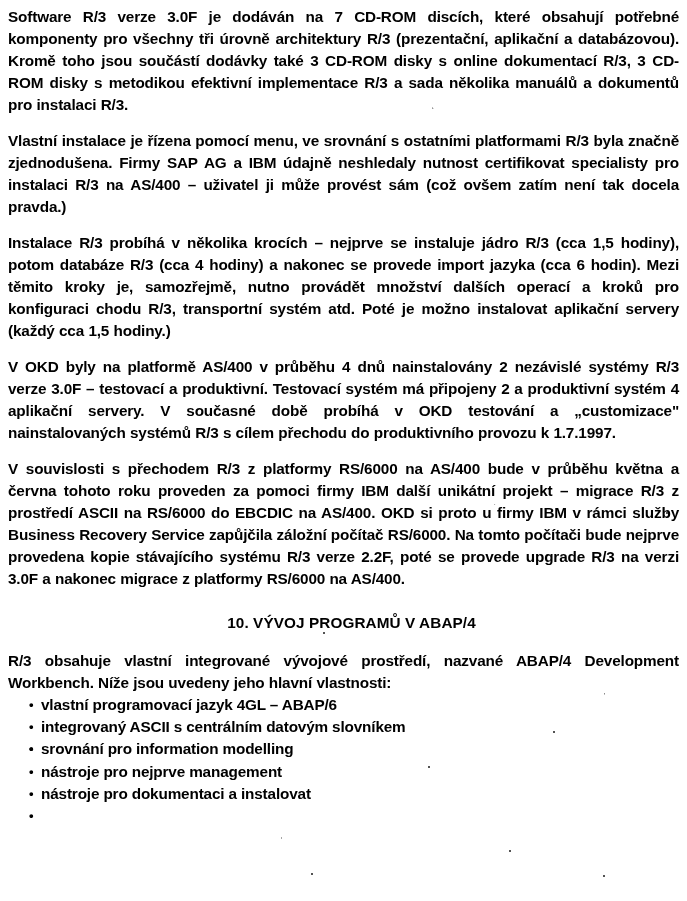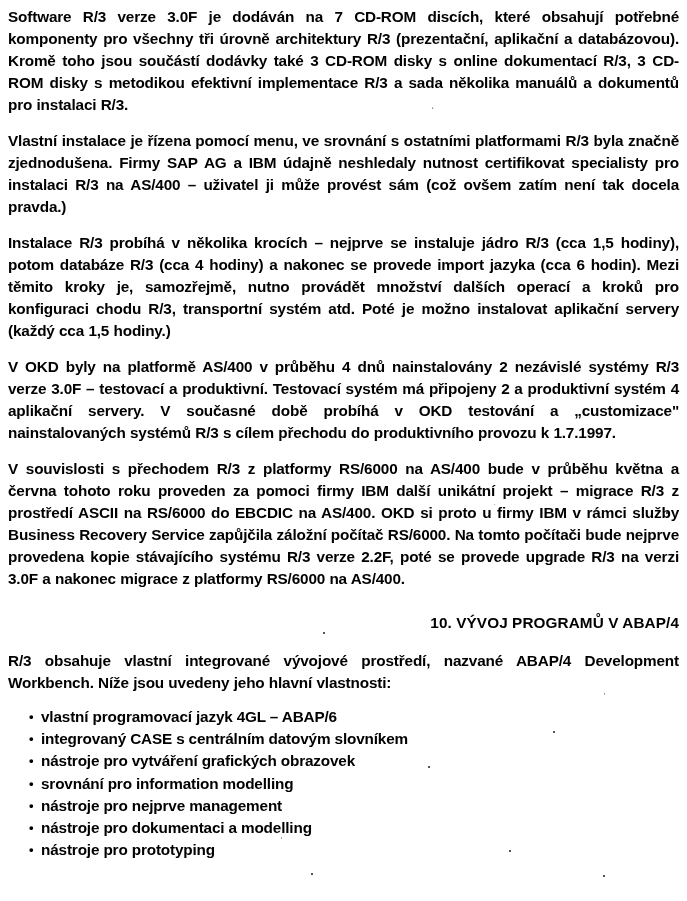--- a/index.html
+++ b/index.html
@@ -40,29 +40,29 @@
     margin: 0 0 14px 0;
     font-size: 15.3px;
     line-height: 22px;
     text-align: justify;
     text-justify: inter-word;
     letter-spacing: -0.15px;
     word-spacing: 0.2px;
     font-weight: 600;
     -webkit-font-smoothing: none;
   }
-  p.para:last-of-type { margin-bottom: 12px; }
+  p.para:last-of-type { margin-bottom: 0; }
 
   h2.heading {
     margin: 0 0 16px 16px;
     font-size: 15.3px;
     line-height: 22px;
     font-weight: 700;
     letter-spacing: 0.1px;
-    text-align: right;
+    text-align: center;
   }
 
   .spacer-para { height: 8px; }
 
   ul.features {
     list-style: none;
     margin: 0;
     padding: 0;
   }
   ul.features li {
@@ -116,41 +116,39 @@
 
     <p class="para">R/3 obsahuje vlastní integrované vývojové prostředí, nazvané ABAP/4 Development Workbench. Níže jsou uvedeny jeho hlavní vlastnosti:</p>
 
     <ul class="features">
       <li>
         <span class="bullet">•</span>
         <span>vlastní programovací jazyk 4GL – ABAP/6</span>
       </li>
       <li>
         <span class="bullet">•</span>
-        <span>integrovaný CASE s centrálním datovým slovníkem</span>
+        <span>integrovaný ASCII s centrálním datovým slovníkem</span>
       </li>
       <li>
         <span class="bullet">•</span>
-        <span>nástroje pro vytváření grafických obrazovek</span>
       </li>
       <li>
         <span class="bullet">•</span>
         <span>srovnání pro information modelling</span>
       </li>
       <li>
         <span class="bullet">•</span>
         <span>nástroje pro nejprve management</span>
       </li>
       <li>
         <span class="bullet">•</span>
-        <span>nástroje pro dokumentaci a modelling</span>
+        <span>nástroje pro dokumentaci a instalovat</span>
       </li>
       <li>
         <span class="bullet">•</span>
-        <span>nástroje pro prototyping</span>
       </li>
     </ul>
 
   </div>
 
   <span class="speck" style="left:437px; top:20px; width:2px; height:2px;"></span>
   <span class="speck" style="left:206px; top:163px; width:2px; height:1px;"></span>
   <span class="speck" style="left:666px; top:512px; width:2px; height:2px;"></span>
   <span class="speck" style="left:323px; top:632px; width:2px; height:2px;"></span>
   <span class="speck" style="left:553px; top:731px; width:2px; height:2px;"></span>

